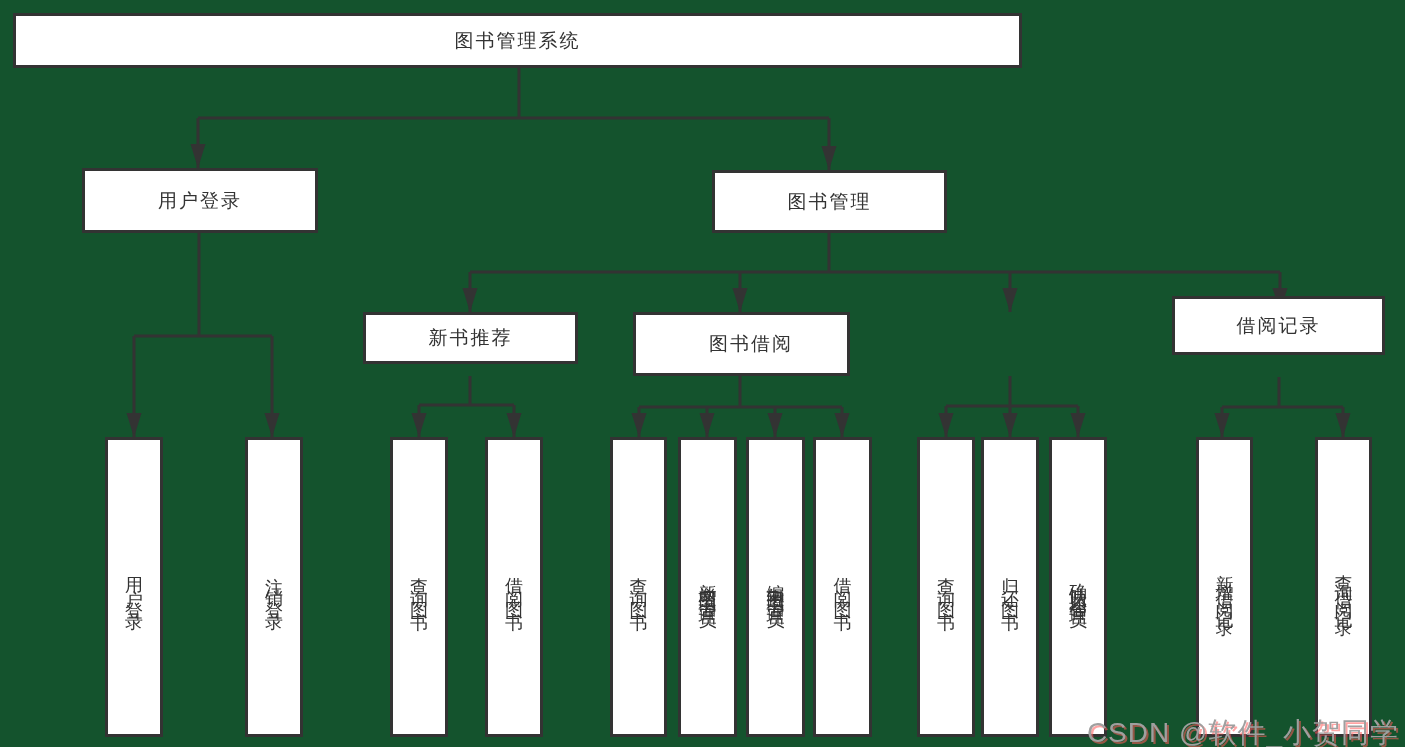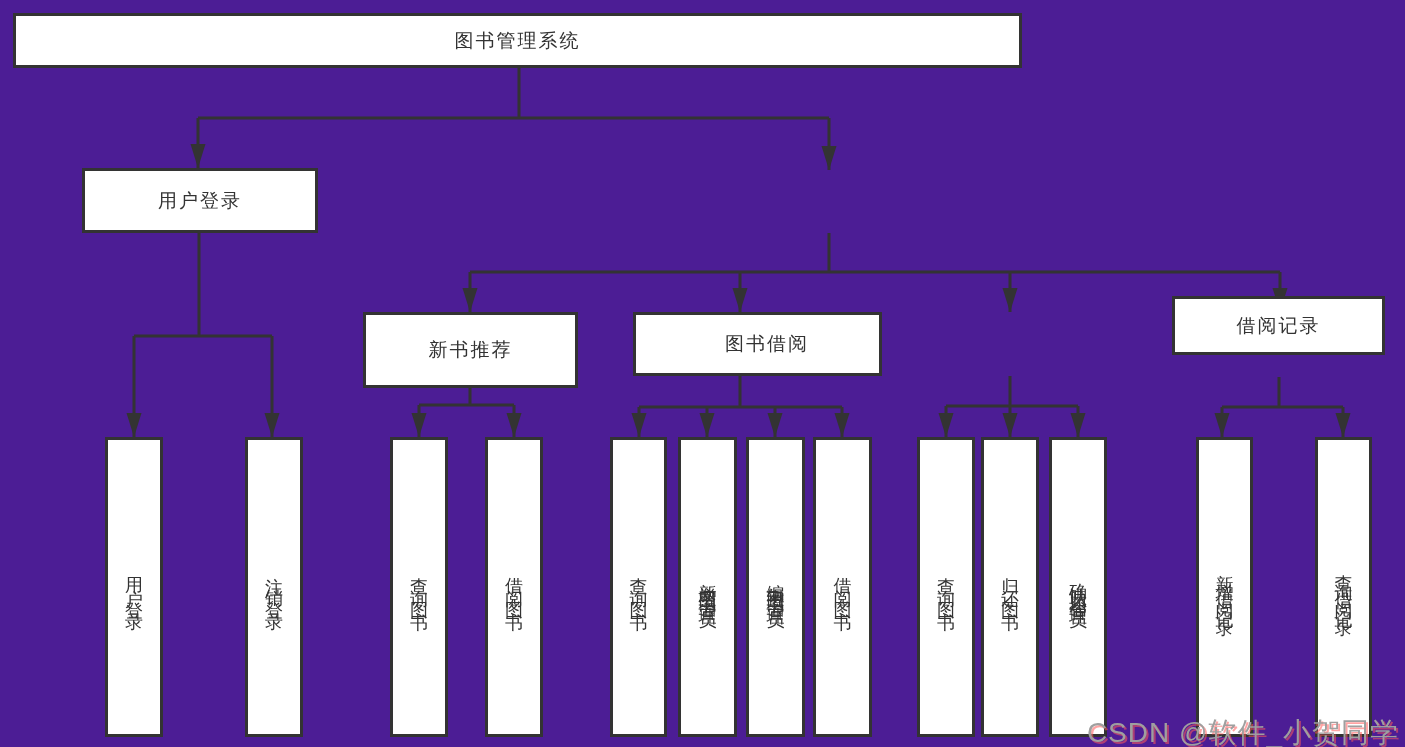--- a/index.html
+++ b/index.html
@@ -8,21 +8,21 @@
     background: #ffffff;
     width: 1405px;
     height: 747px;
     overflow: hidden;
     font-family: "Liberation Sans", sans-serif;
   }
   .stage {
     position: relative;
     width: 1405px;
     height: 747px;
-    background: #4c1d95;
+    background: #14532d;
   }
   svg.connectors {
     position: absolute;
     left: 0;
     top: 0;
     z-index: 1;
   }
   .node {
     position: absolute;
     box-sizing: border-box;
@@ -110,23 +110,24 @@
       <polygon points="1002.5,413 1017.5,413 1010,437"></polygon>
       <polygon points="1070.5,413 1085.5,413 1078,437"></polygon>
       <polygon points="1214.5,413 1229.5,413 1222,437"></polygon>
       <polygon points="1335.5,413 1350.5,413 1343,437"></polygon>
     </g>
   </svg>
 
   <div class="node" style="left:13px; top:13px; width:1009px; height:55px;">图书管理系统</div>
 
   <div class="node" style="left:82px; top:168px; width:236px; height:65px;">用户登录</div>
+  <div class="node" style="left:712px; top:170px; width:235px; height:63px;">图书管理</div>
 
-  <div class="node" style="left:363px; top:312px; width:215px; height:76px;">新书推荐</div>
-  <div class="node" style="left:633px; top:312px; width:249px; height:64px;padding-left:19px;">图书借阅</div>
+  <div class="node" style="left:363px; top:312px; width:215px; height:52px;">新书推荐</div>
+  <div class="node" style="left:633px; top:312px; width:217px; height:64px;padding-left:19px;">图书借阅</div>
   <div class="node" style="left:1172px; top:296px; width:213px; height:59px;">借阅记录</div>
 
   <div class="vnode sp-wide" style="left:105px;">用户登录</div>
   <div class="vnode sp-wide" style="left:245px;">注销登录</div>
 
   <div class="vnode sp-wide" style="left:390px;">查询图书</div>
   <div class="vnode sp-wide" style="left:485px;">借阅图书</div>
 
   <div class="vnode sp-wide" style="left:610px; width:57px;">查询图书</div>
   <div class="vnode sp-tight" style="left:678px; width:59px;">新增图书（管理员）</div>

